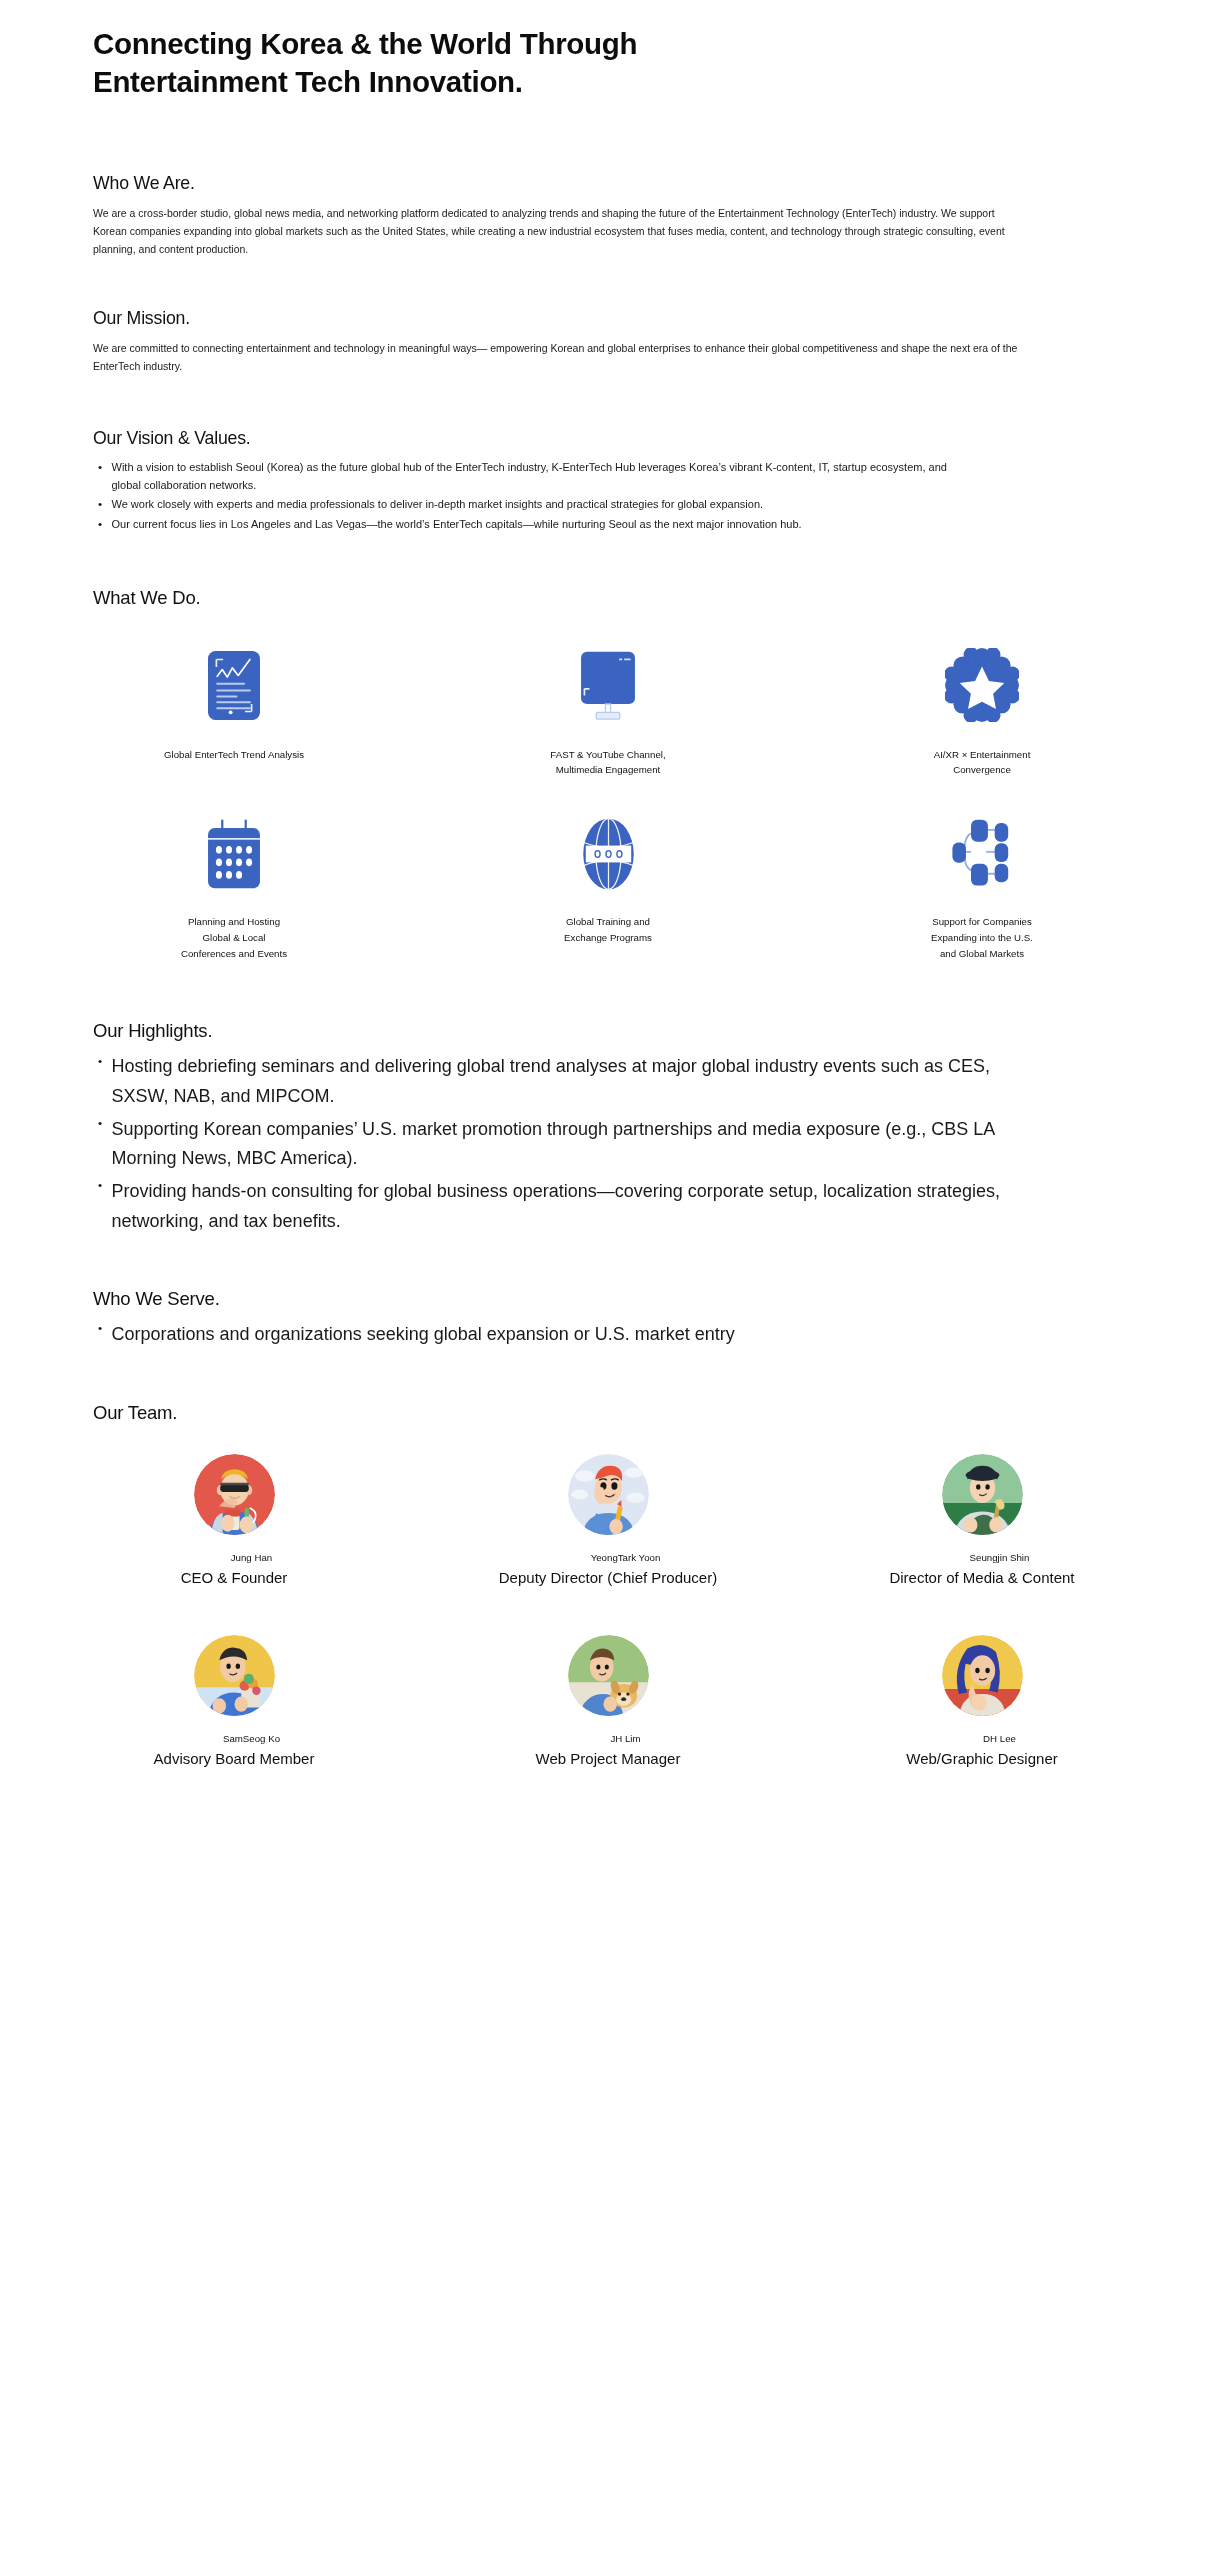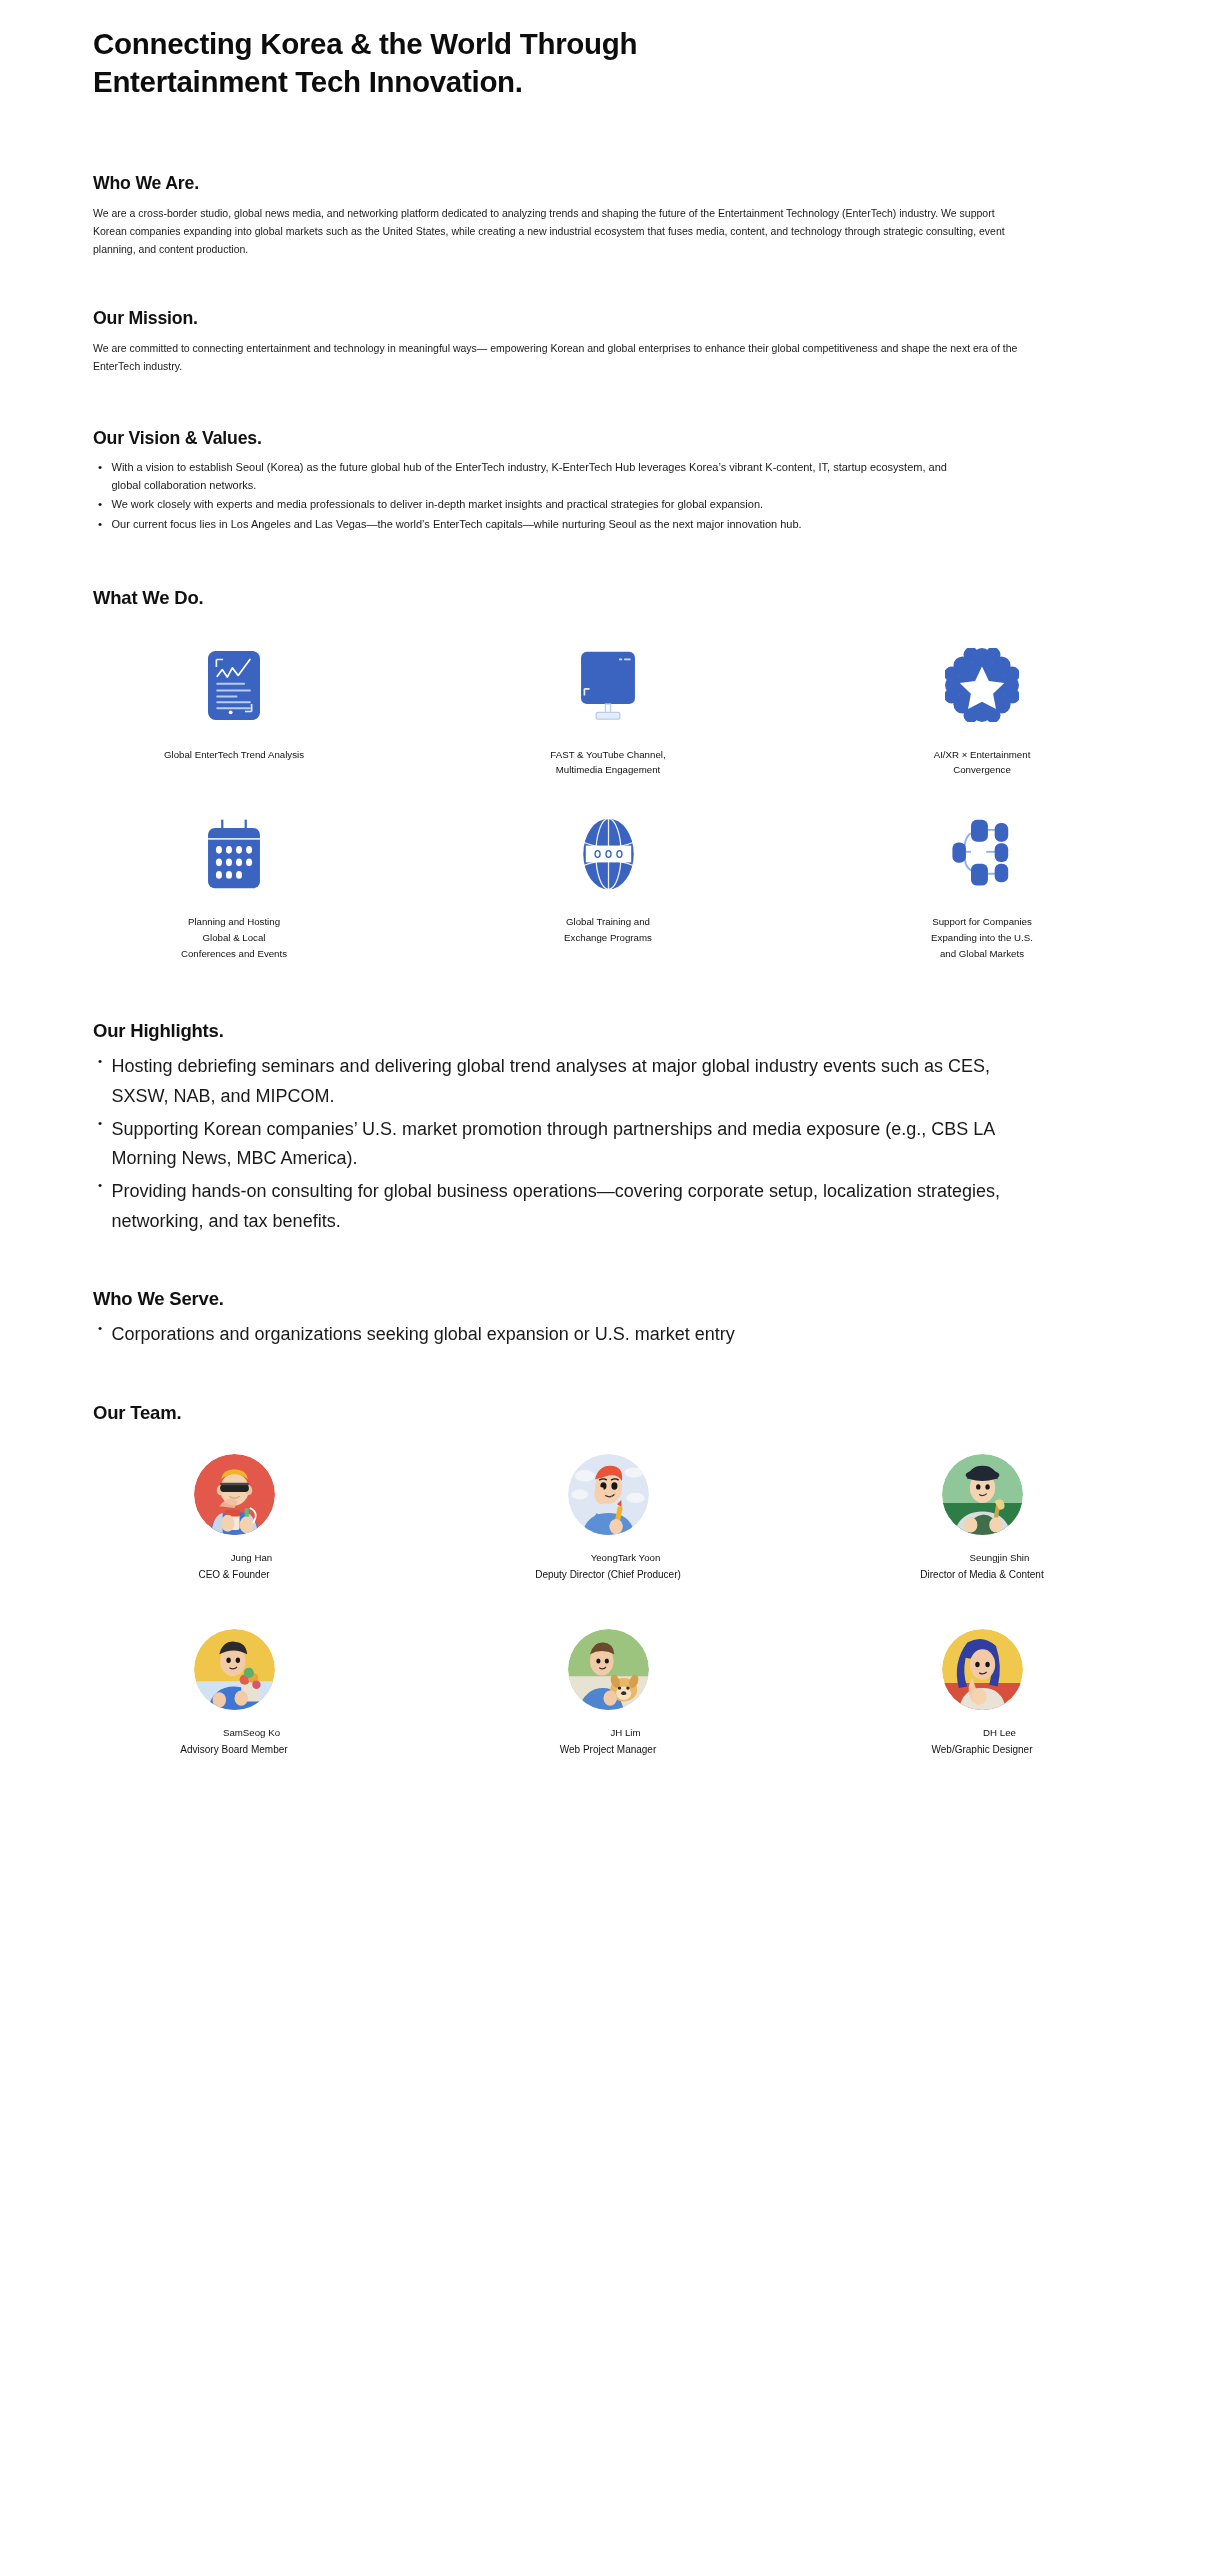--- a/index.html
+++ b/index.html
@@ -23,21 +23,21 @@
     letter-spacing: -0.3px;
     color: #0d0d0d;
     max-width: 758px;
   }
 
   
   .section { padding-left: 93px; }
   .section.indent-2 { }
   .sec-title {
     font-size: 17.7px;
-    font-weight: 700;
+    font-weight: 400;
     color: #111111;
     letter-spacing: -0.2px;
   }
   .sec-title.lg { font-size: 18.5px; }
   .sec-body {
     font-size: 10.5px;
     line-height: 1.72;
     color: #1a1a1a;
     max-width: 893px;
   }
@@ -133,21 +133,21 @@
   .team-name {
     margin-top: 17px;
     font-size: 9.7px;
     font-weight: 400;
     color: #111;
     text-align: center;
     margin-left: 35px;
   }
   .team-role {
     margin-top: 5.9px;
-    font-size: 10px;
+    font-size: 15px;
     color: #111;
     text-align: right;
   }
 
   svg { display: block; }
 </style>
 </head>
 <body>
 
 <div class="page">

